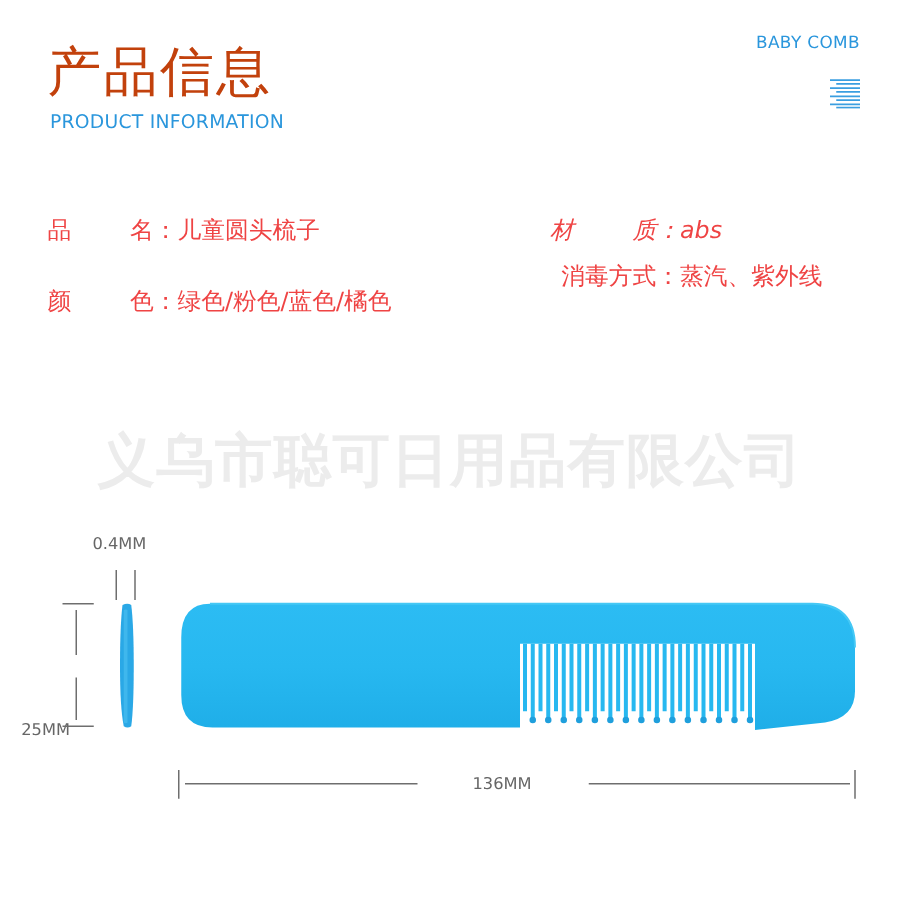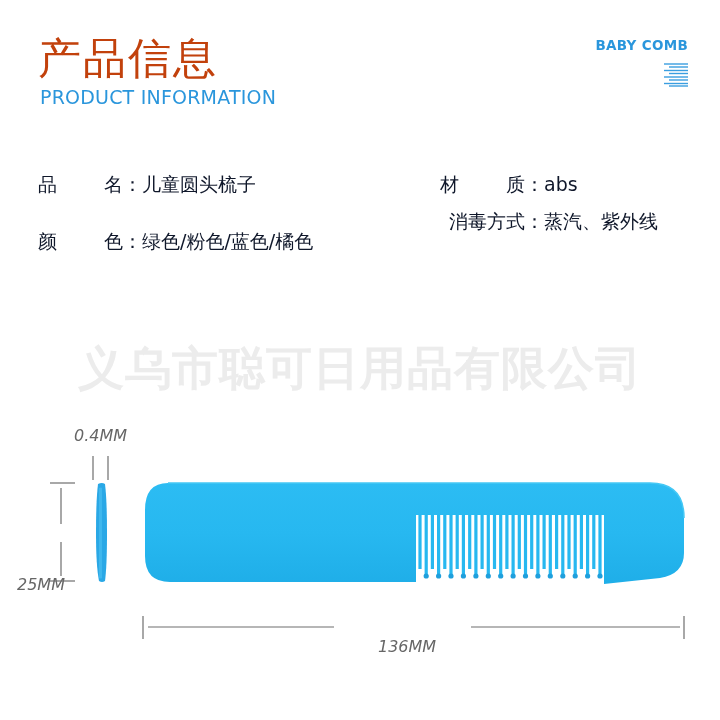--- a/index.html
+++ b/index.html
@@ -1,25 +1,25 @@
 <!DOCTYPE html>
 <html><head>
 <meta charset="utf-8">
 <style>
   html, body { margin:0; padding:0; background:#ffffff; }
   body { width:720px; height:720px; position:relative; overflow:hidden; font-family:"DejaVu Sans", "Liberation Sans", sans-serif; }
   .abs { position:absolute; }
   .title-cn { left:38px; top:30px; font-size:43px; color:#c2410c; letter-spacing:2px; line-height:56px; white-space:nowrap; }
-  .title-en { left:40px; top:86px; font-size:19px; color:#2a96dc; line-height:22px; white-space:nowrap; letter-spacing:0.2px; }
-  .brand { right:32px; top:36px; font-size:13.5px; color:#2a96dc; line-height:18px; white-space:nowrap; letter-spacing:0.3px;font-weight:bold; }
+  .title-en { left:40px; top:86px; font-size:15px; color:#2a96dc; line-height:22px; white-space:nowrap; letter-spacing:0.2px; }
+  .brand { right:32px; top:25px; font-size:13.5px; color:#2a96dc; line-height:18px; white-space:nowrap; letter-spacing:0.3px; }
   .brand-icon { left:663px; top:63px; width:26px; height:24px; }
-  .info-row { font-size:19px; color:#0f172a; line-height:26px; white-space:nowrap; }
+  .info-row { font-size:19px; color:#ef4444; line-height:26px; white-space:nowrap; }
   .lbl { display:inline-block; }
   .watermark { left:0; width:720px; top:338px; text-align:center; font-size:46px; color:#ececec; letter-spacing:1px; line-height:60px; white-space:nowrap; font-weight:bold; }
-  .dim-text { font-size:16px; color:#666; line-height:14px; white-space:nowrap;font-style:italic; }
+  .dim-text { font-size:13px; color:#666; line-height:14px; white-space:nowrap; }
   svg { display:block; }
 </style>
 </head>
 <body>
 
 <div class="abs title-cn">产品信息</div>
 <div class="abs title-en">PRODUCT INFORMATION</div>
 <div class="abs brand">BABY COMB</div>
 <div class="abs brand-icon">
   <svg width="26" height="24" viewBox="0 0 26 24">
@@ -35,21 +35,21 @@
     </g>
   </svg>
 </div>
 
 <div class="abs info-row" style="left:38px; top:171px;">
   <span class="lbl" style="width:66px;">品</span><span class="lbl">名：</span><span>儿童圆头梳子</span>
 </div>
 <div class="abs info-row" style="left:38px; top:208px;margin-top:20px;">
   <span class="lbl" style="width:66px;">颜</span><span class="lbl">色：</span><span>绿色/粉色/蓝色/橘色</span>
 </div>
-<div class="abs info-row" style="left:440px; top:171px;">
+<div class="abs info-row" style="left:440px; top:171px;font-style:italic;">
   <span class="lbl" style="width:66px;">材</span><span class="lbl">质：</span><span>abs</span>
 </div>
 <div class="abs info-row" style="left:449px; top:208px;">
   <span class="lbl">消毒方式</span><span class="lbl">：</span><span>蒸汽、紫外线</span>
 </div>
 
 <div class="abs watermark">义乌市聪可日用品有限公司</div>
 
 <div class="abs dim-text" style="left:74px; top:429px;">0.4MM</div>
 <div class="abs dim-text" style="left:17px; top:530px;margin-top:48px;">25MM</div>
@@ -140,13 +140,13 @@
 <div class="abs" style="left:140px; top:612px; width:550px; height:30px;">
   <svg width="550" height="30" viewBox="0 0 550 30">
     <g stroke="#6e6e6e" stroke-width="1.2">
       <line x1="3" y1="4" x2="3" y2="27"></line>
       <line x1="8" y1="15" x2="194" y2="15"></line>
       <line x1="331" y1="15" x2="540" y2="15"></line>
       <line x1="544" y1="4" x2="544" y2="27"></line>
     </g>
   </svg>
 </div>
-<div class="abs dim-text" style="left:378px; top:640px;text-align:center;">136MM</div>
+<div class="abs dim-text" style="left:378px; top:621px;text-align:center;">136MM</div>
 
 </body></html>

